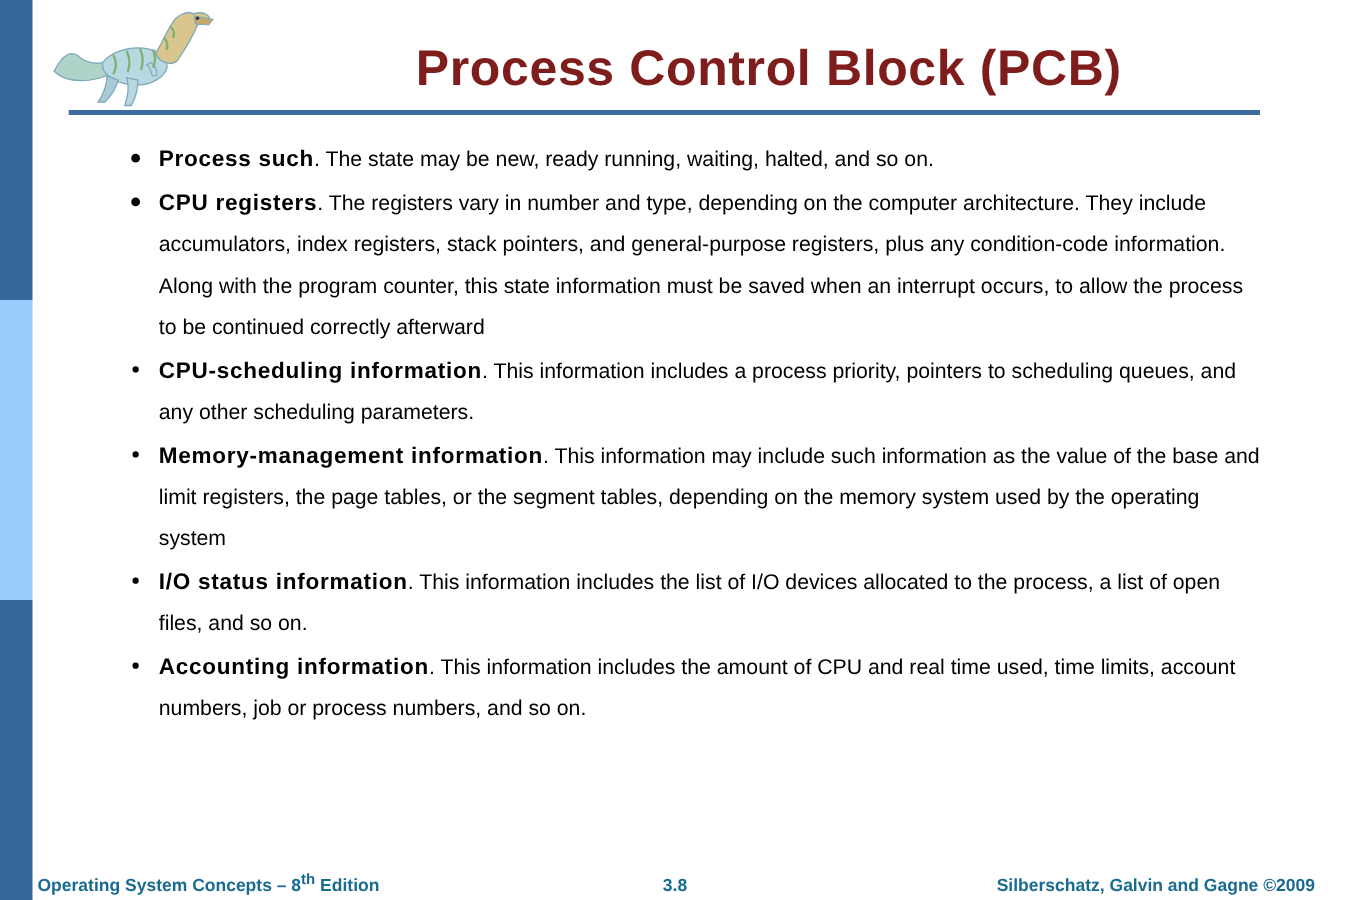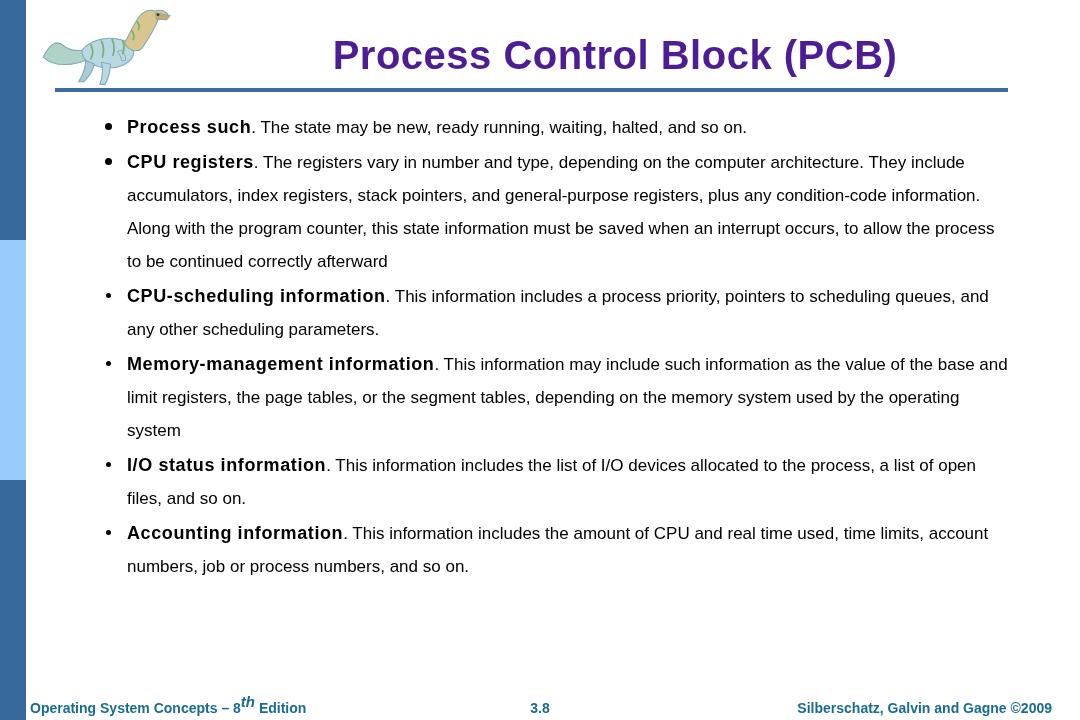--- a/index.html
+++ b/index.html
@@ -13,21 +13,21 @@
   .sidebar { position:absolute; left:0; top:0; width:26px; height:720px; }
   .sidebar .seg { position:absolute; left:0; width:26px; }
   .seg-top { top:0; height:240px; background:#36689B; }
   .seg-mid { top:240px; height:240px; background:#99CBFB; }
   .seg-bot { top:480px; height:240px; background:#36689B; }
 
   
   .logo { position:absolute; left:38px; top:4px; width:150px; height:84px; }
   h1.title {
     position:absolute; left:210px; top:32px; width:810px; margin:0;
-    text-align:center; font-size:40px; font-weight:bold; color:#4c1d95;
+    text-align:center; font-size:40px; font-weight:bold; color:#7f1d1d;
     letter-spacing:0.5px; line-height:46px;
   }
   .title-rule {
     position:absolute; left:55px; top:88px; width:953px; height:4px;
     background:#3D6B9E;
   }
 
   
   ul.bullets {
     position:absolute; left:102px; top:111px; width:906px;
@@ -41,21 +41,21 @@
   }
   li:nth-child(-n+2) .dot { width:7px; height:7px; left:3px; top:12px; }
   .head { font-weight:bold; font-size:18px; letter-spacing:0.6px; }
 
   
   .footer { position:absolute; left:0; bottom:2px; width:1080px; height:24px;
     font-size:14px; font-weight:bold; color:#196B8F; }
   .footer-left  { position:absolute; left:30px;  bottom:2px; white-space:nowrap; }
   .footer-page  { position:absolute; left:0; right:0; bottom:2px; text-align:center; }
   .footer-right { position:absolute; right:28px; bottom:2px; white-space:nowrap; }
-  sup { font-size:15px;font-style:italic; }
+  sup { font-size:12px; }
 </style>
 </head>
 <body>
 
 <div class="slide">
 
   <div class="sidebar">
     <div class="seg seg-top"></div>
     <div class="seg seg-mid"></div>
     <div class="seg seg-bot"></div>

